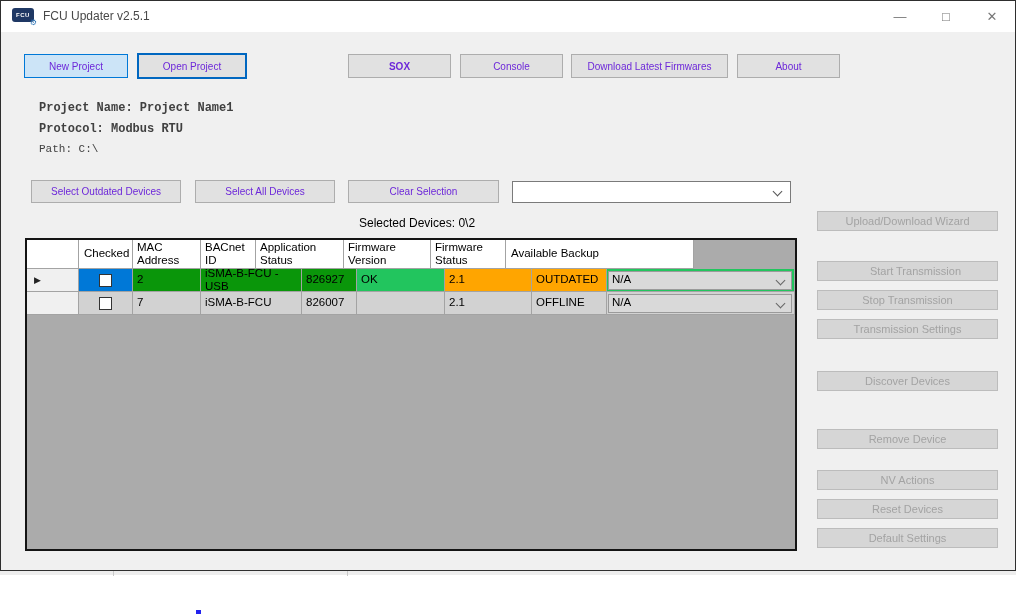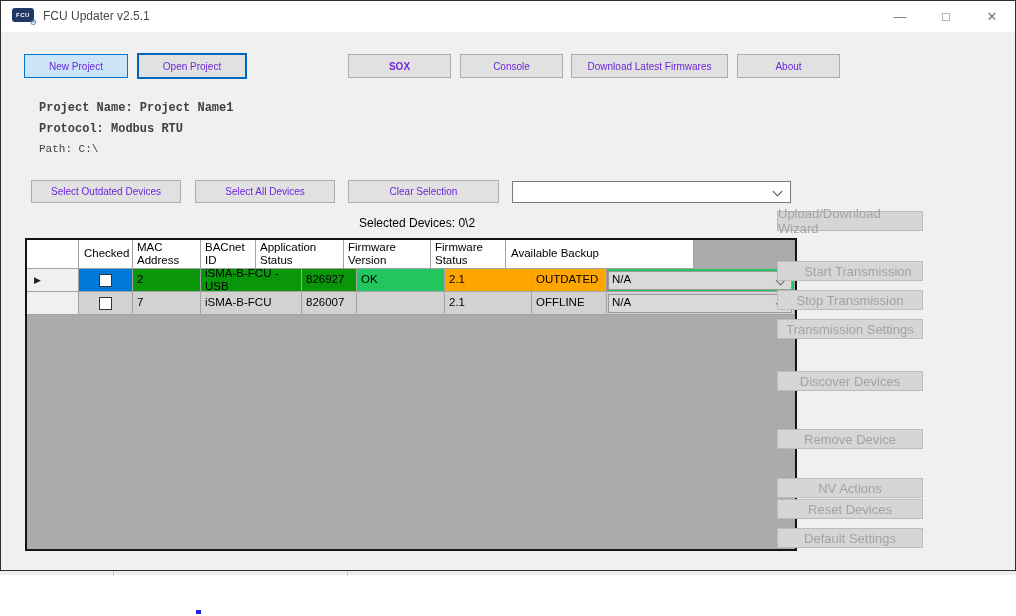--- a/index.html
+++ b/index.html
@@ -69,22 +69,22 @@
   .bg-green  { background:#0a960a; }
   .bg-orange { background:#ffa500; }
   .bg-blue   { background:#0078d7; }
   .bg-white  { background:#22c55e; }
   .bg-gray   { background:#d2d2d2; }
   .cell-combo { margin:1px 2px 1px 1px; height:19px; flex:1; background:#d9d9d9;
                 border:1px solid #9a9a9a; display:flex; align-items:center;
                 padding-left:3px; position:relative; font-size:11.5px; }
   .cell-combo .chev { position:absolute; right:7px; top:5px; border-color:#666; }
   
-  .abtn { position:absolute; left:776px; width:146px; height:20px; background:#d6d6d6;
-          border:1px solid #bcbcbc; color:#a3a3a3; font-size:13px;
+  .abtn { position:absolute; left:816px; width:181px; height:20px; background:#d6d6d6;
+          border:1px solid #bcbcbc; color:#a3a3a3; font-size:11px;
           display:flex; align-items:center; justify-content:center; }
   
   .below-strip { position:absolute; left:0; top:571px; width:1016px; height:4px; background:#ededed; }
   .tickA { position:absolute; left:113px; top:571px; width:1px; height:5px; background:#c9c9c9; }
   .tickB { position:absolute; left:347px; top:571px; width:1px; height:5px; background:#c9c9c9; }
   .blue-artifact { position:absolute; left:196px; top:610px; width:5px; height:4px; background:#2222ee; }
 </style>
 </head>
 <body>
 
@@ -177,21 +177,21 @@
       </div>
     </div>
   </div>
 
   <div class="abtn" style="top:210px;">Upload/Download Wizard</div>
   <div class="abtn" style="top:260px;padding-left:16px;">Start Transmission</div>
   <div class="abtn" style="top:289px;">Stop Transmission</div>
   <div class="abtn" style="top:318px;">Transmission Settings</div>
   <div class="abtn" style="top:370px;">Discover Devices</div>
   <div class="abtn" style="top:428px;">Remove Device</div>
-  <div class="abtn" style="top:469px;margin-top:8px;">NV Actions</div>
+  <div class="abtn" style="top:469px;">NV Actions</div>
   <div class="abtn" style="top:498px;">Reset Devices</div>
   <div class="abtn" style="top:527px;">Default Settings</div>
 </div>
 
 <div class="below-strip"></div>
 <div class="tickA"></div>
 <div class="tickB"></div>
 <div class="blue-artifact"></div>
 
 </body></html>

